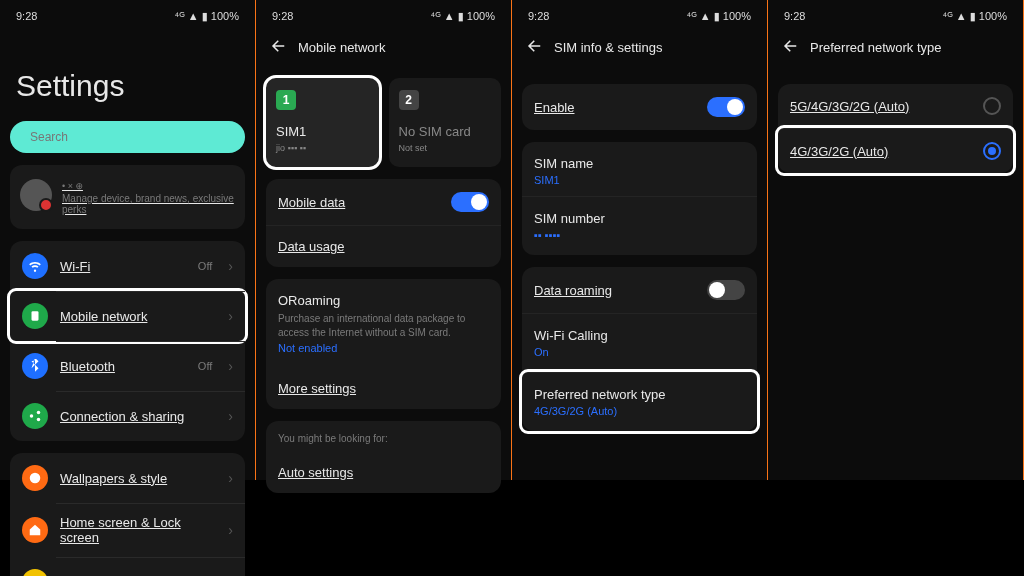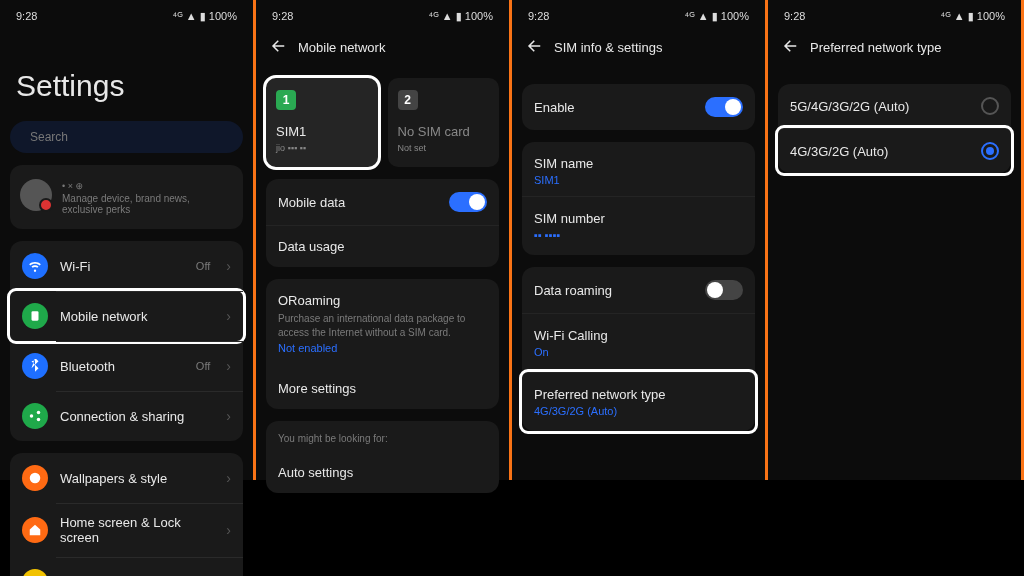--- a/index.html
+++ b/index.html
@@ -1,29 +1,29 @@
 <!DOCTYPE html>
 <html><head>
 <meta charset="utf-8">
 <style>
   * { box-sizing: border-box; margin: 0; padding: 0; }
   html, body { width: 1024px; height: 576px; overflow: hidden; background: #000; font-family: -apple-system, Helvetica, Arial, sans-serif; color: #e8e8e8; }
   .row { display: flex; width: 1024px; height: 576px; }
-  .phone { width: 256px; height: 480px; background: #0c0c0c; position: relative; padding: 0 10px; border-right: 3px solid #f97316; }
+  .phone { width: 256px; height: 480px; background: #0c0c0c; position: relative; padding: 0 10px; border-right: 1px solid #f97316; }
   .status { display: flex; justify-content: space-between; font-size: 11px; padding: 10px 6px 6px; color: #ddd; }
   .hdr { display: flex; align-items: center; gap: 10px; font-size: 13px; padding: 8px 4px 14px; }
   .hdr svg { width: 18px; height: 18px; }
   h1 { font-size: 30px; font-weight: 500; padding: 40px 6px 18px; }
-  .search { background: #0f172a; border-radius: 18px; height: 32px; display: flex; align-items: center; gap: 8px; padding: 0 12px; color: #777; font-size: 12px; }
+  .search { background: #5eead4; border-radius: 18px; height: 32px; display: flex; align-items: center; gap: 8px; padding: 0 12px; color: #777; font-size: 12px; }
   .card { background: #1a1a1a; border-radius: 12px; margin-top: 12px; }
   .item { display: flex; align-items: center; gap: 12px; padding: 12px 12px; font-size: 13px; position: relative; border-radius: 22px; }
   .item + .item::before { content:""; position:absolute; left:46px; right:0; top:0; height:1px; background:#2a2a2a; }
   .icn { width: 26px; height: 26px; border-radius: 50%; display: flex; align-items: center; justify-content: center; flex-shrink: 0; }
   .icn svg { width: 14px; height: 14px; fill: #fff; }
-  .txt { flex: 1; }
+  .txt { flex: 1; text-decoration: underline; }
   .sub { font-size: 10px; color: #7a7a7a; margin-top: 2px; }
   .blue { color: #2b6fff; font-size: 11px; margin-top: 3px; }
   .rght { color: #7a7a7a; font-size: 11px; margin-right: 4px; margin-left: 48px; }
   .chev { color: #555; font-size: 14px; }
   .hl { outline: 3px solid #fff; border-radius: 6px; }
   .acct { display:flex; gap:10px; padding:14px 10px; }
   .avat { width:32px;height:32px;border-radius:50%;background:#555;position:relative; }
   .avat::after{content:"";position:absolute;right:-1px;bottom:-1px;width:10px;height:10px;border-radius:50%;background:#d33;border:2px solid #1a1a1a;}
   .sims { display:flex; gap:10px; margin-top: 6px; }
   .sim { flex:1; background:#252525; border-radius:10px; padding:12px 10px 14px; }

